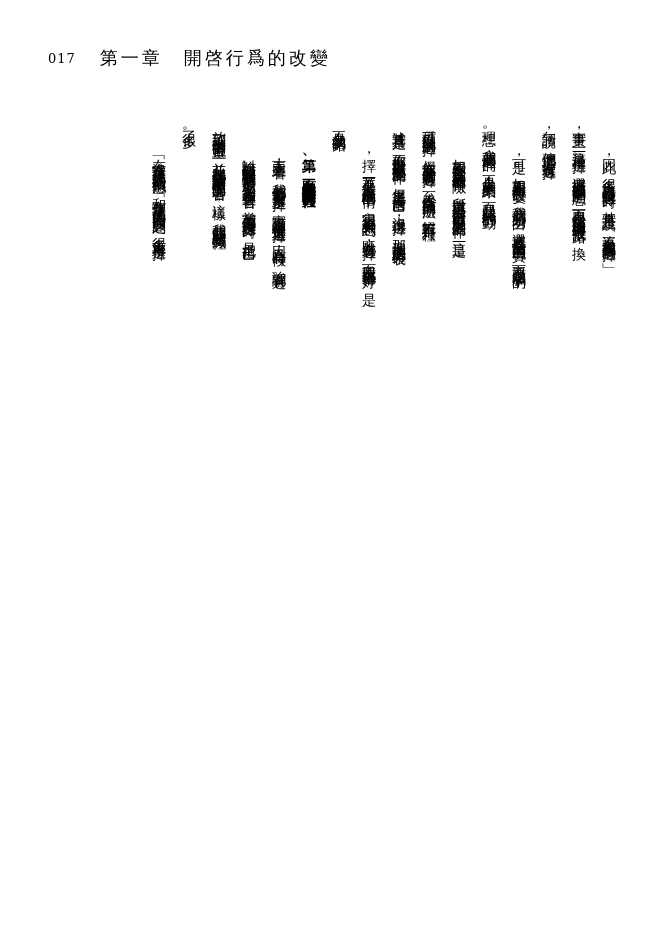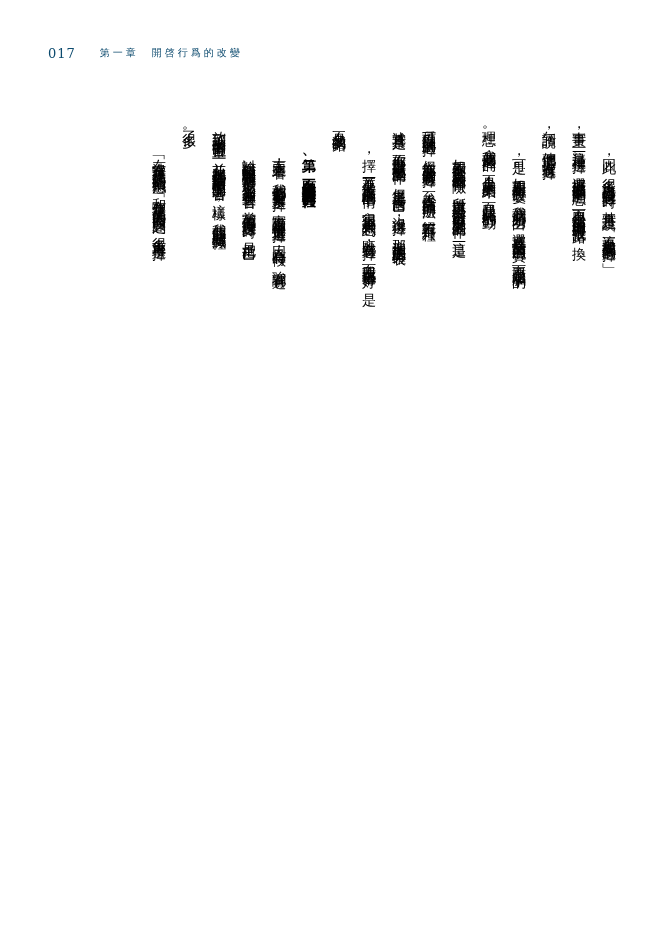--- a/index.html
+++ b/index.html
@@ -17,31 +17,31 @@
     background: #ffffff;
     overflow: hidden;
     box-sizing: border-box;
   }
   
   .header {
     position: absolute;
     top: 46px;
     left: 48px;
     display: flex;
-    align-items: flex-start;
+    align-items: center;
     gap: 24px;
-    color: #0c4a6e;
+    color: #000000;
   }
   .folio {
     font-size: 13px;
     letter-spacing: 1px;
     font-family: "DejaVu Serif", "Liberation Serif", serif;
   }
   .chapter-label {
-    font-size: 10px;
+    font-size: 18px;
     letter-spacing: 3px;
     font-family: "DejaVu Sans", sans-serif;
   }
   
   .body-area {
     position: absolute;
     top: 120px;
     left: 44px;
     width: 580px;
     height: 770px;

